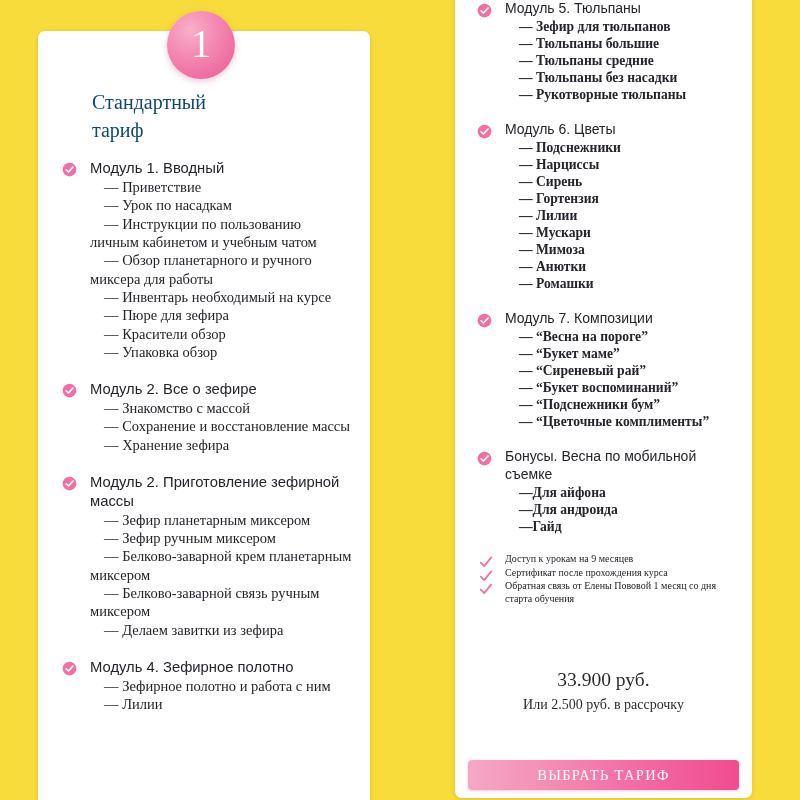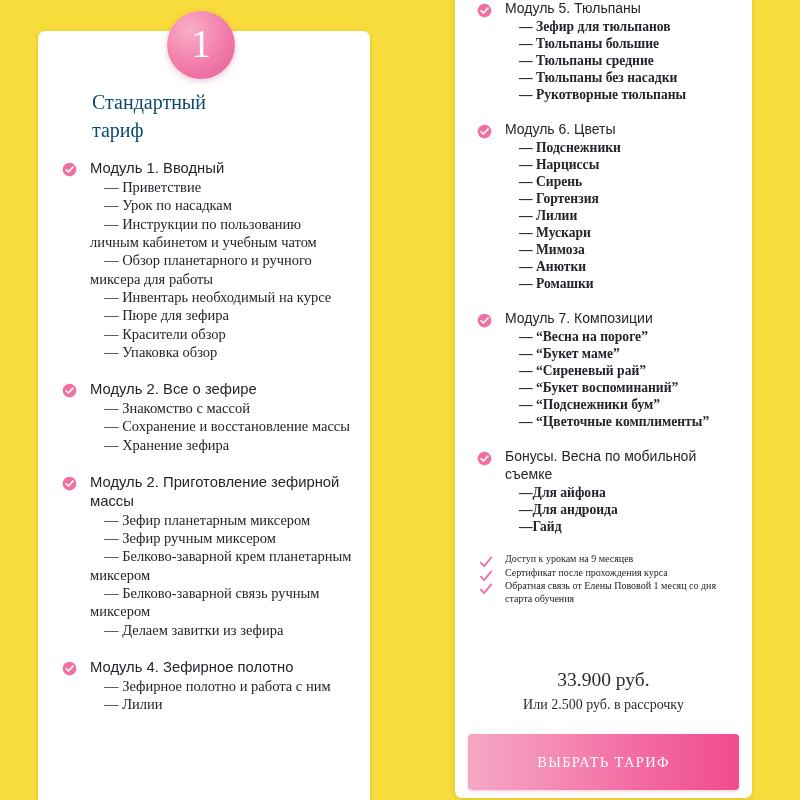--- a/index.html
+++ b/index.html
@@ -162,21 +162,21 @@
     font-family: "Liberation Serif", serif;
     margin-top: 3px;
     line-height: 1.3;
   }
 
   .cta {
     position: absolute;
     left: 13px;
     width: 271px;
     bottom: 8px;
-    height: 56px;
+    height: 30px;
     border: none;
     border-radius: 4px;
     background: linear-gradient(to right, #F5A8C5 0%, #F48DB5 30%, #F36BA2 62%, #F04C8E 100%);
     color: #FFFFFF;
     font-size: 14.5px;
     letter-spacing: 1.3px;
     font-family: "Liberation Serif", serif;
     cursor: pointer;
     box-shadow: 0 1px 3px rgba(210,70,130,0.3);
   }

